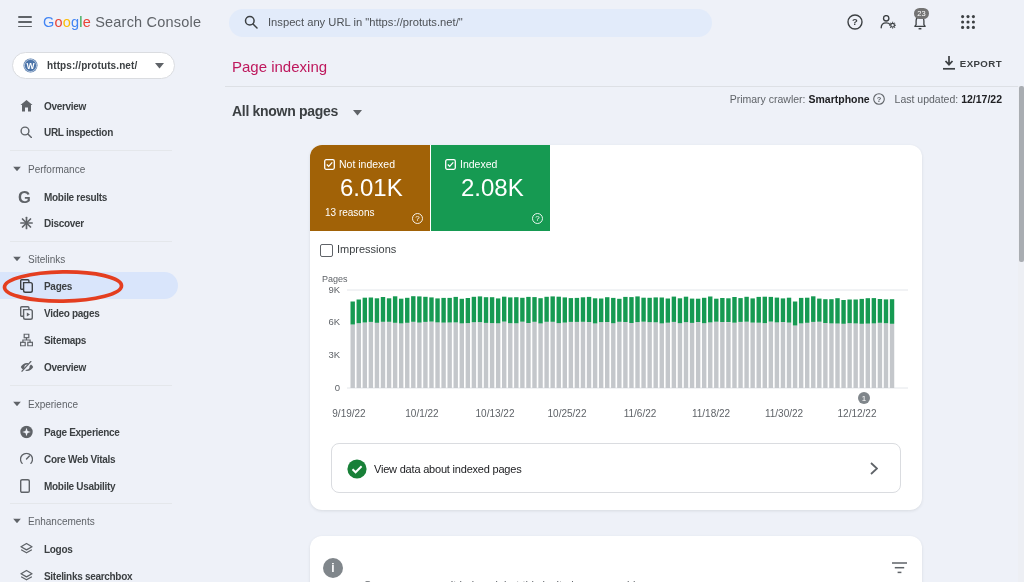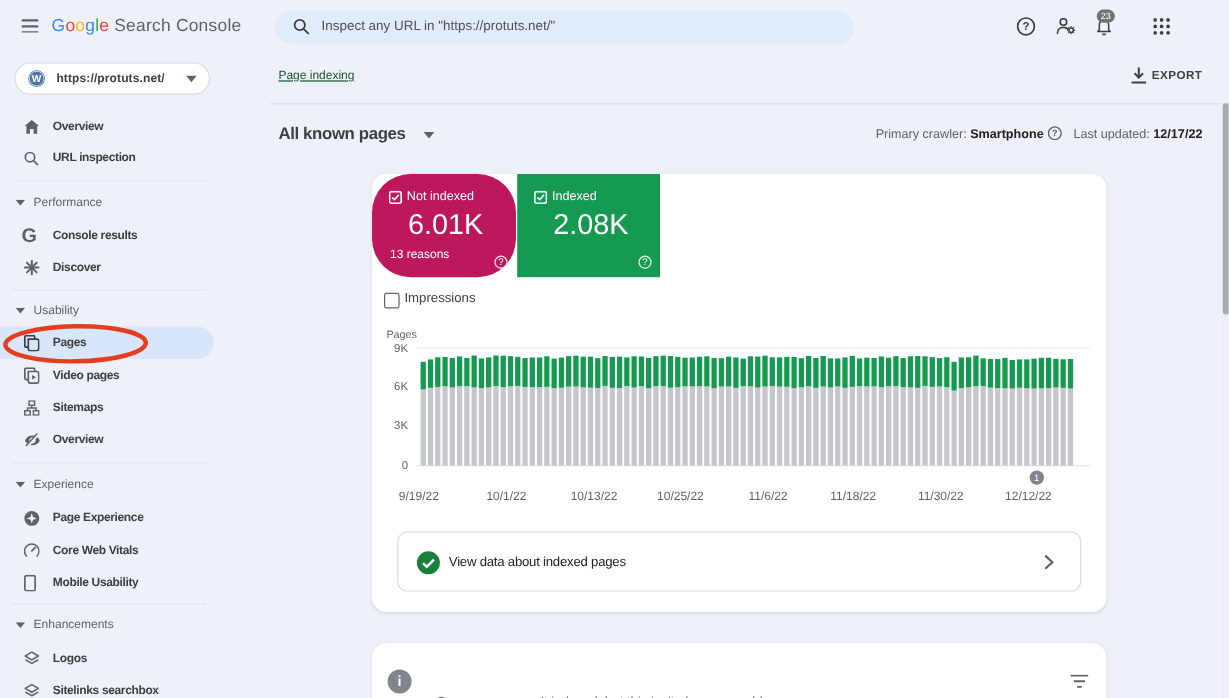--- a/index.html
+++ b/index.html
@@ -15,30 +15,30 @@
   
   #proppill { left:12px; top:52px; width:163px; height:27px; background:#fff; border:1px solid #dadce0; border-radius:14px; }
   #propname { left:47px; top:60px; font-size:10px; color:#3c4043; font-weight:bold; letter-spacing:.1px;text-align:center;}
   .navitem { left:0; width:178px; height:27px;padding-left:40px; }
   .navtxt { position:absolute; left:44px; top:50%; transform:translateY(-50%); font-size:10px; font-weight:bold; color:#3c4043; letter-spacing:-0.3px; white-space:nowrap;}
   .navico { position:absolute; left:20px; top:50%; transform:translateY(-50%); }
   .sechead { position:absolute; left:28px; font-size:10px; color:#5f6368; transform:translateY(-50%);}
   .seccaret { position:absolute; left:13px; transform:translateY(-50%);}
   .sdiv { position:absolute; left:10px; width:162px; border-top:1px solid #e4e7eb; }
   
-  #title { left:232px; top:58px; font-size:10px; color:#14532d;text-decoration:underline; }
+  #title { left:232px; top:58px; font-size:15px; color:#be185d; }
   #export { right:22px; top:58px; color:#3c4043; font-weight:bold; font-size:9.7px; letter-spacing:.4px;}
   #hdiv { left:225px; right:0; top:86px; border-top:1px solid #dde0e5;}
   #filterrow { left:232px; top:103px; font-size:14px; color:#3c4043; font-weight:bold; letter-spacing:-0.3px;}
-  #crawlinfo { right:22px; top:103px; font-size:10.5px; color:#5f6368; }
+  #crawlinfo { right:22px; top:91px; font-size:10.5px; color:#5f6368; }
   .card { background:#fff; border-radius:12px; box-shadow:0 1px 3px rgba(60,64,67,.12); }
   #card1 { left:310px; top:145px; width:612px; height:365px; }
   #card2 { left:310px; top:536px; width:612px; height:60px; }
   .statbox { position:absolute; top:0; height:86px; color:#fff; }
-  #nbox { left:0; width:120px; background:#be185d; border-top-left-radius:12px;border-radius:32px; }
+  #nbox { left:0; width:120px; background:#a16207; border-top-left-radius:12px; }
   #ibox { left:121px; width:119px; background:#169a52; }
   .statlab { position:absolute; top:13px; left:29px; font-size:10.5px; }
   .statnum { position:absolute; top:29px; left:30px; font-size:24px; }
   .statsub { position:absolute; top:62px; left:15px; font-size:10px; }
   .qm { position:absolute; width:11px; height:11px; border:1px solid rgba(255,255,255,.9); border-radius:50%; font-size:8px; text-align:center; line-height:10px; color:#fff;}
   #viewrow { position:absolute; left:21px; top:298px; width:570px; height:50px; border:1px solid #dadce0; border-radius:8px; }
   #viewrow span { position:absolute; left:42px; top:19px; font-size:11px; letter-spacing:-0.2px; color:#202124; }
   #whyhead { position:absolute; left:54px; top:24px; font-size:15px; color:#202124; }
   #whysub { position:absolute; left:54px; top:43px; font-size:11px; color:#5f6368; }
   .gcirc { position:absolute; border-radius:50%; background:#80868b; color:#fff; text-align:center; }
@@ -126,39 +126,39 @@
   </div>
 <div class="sdiv" style="top:150px"></div>
 <div class="abs" style="top:169px;left:0">
     <svg class="seccaret" width="8" height="5" viewBox="0 0 8 5">
       <path d="M0 0 L8 0 L4 4.8 Z" fill="#5f6368"></path>
     </svg>
     <span class="sechead">Performance</span>
   </div>
 <div class="abs navitem" style="top:183px">
     <span class="navico" style="font-size:16.5px;font-weight:bold;color:#5f6368;left:18px;">G</span>
-    <span class="navtxt">Console results</span>
+    <span class="navtxt">Mobile results</span>
   </div>
 <div class="abs navitem" style="top:209px">
     <svg class="navico" width="13" height="13" viewBox="0 0 13 13">
       <g stroke="#5f6368" stroke-width="1.7" stroke-linecap="round">
         <line x1="6.5" y1="0.8" x2="6.5" y2="12.2"></line>
         <line x1="0.8" y1="6.5" x2="12.2" y2="6.5"></line>
         <line x1="2.5" y1="2.5" x2="10.5" y2="10.5"></line>
         <line x1="2.5" y1="10.5" x2="10.5" y2="2.5"></line>
       </g>
     </svg>
     <span class="navtxt">Discover</span>
   </div>
 <div class="sdiv" style="top:241px"></div>
 <div class="abs" style="top:259px;left:0">
     <svg class="seccaret" width="8" height="5" viewBox="0 0 8 5">
       <path d="M0 0 L8 0 L4 4.8 Z" fill="#5f6368"></path>
     </svg>
-    <span class="sechead">Usability</span>
+    <span class="sechead">Sitelinks</span>
   </div>
 <div class="abs" style="left:0;top:272px;width:178px;height:27px;background:#d9e5fb;border-radius:0 14px 14px 0;"></div>
 <div class="abs navitem" style="top:272px">
     <svg class="navico" width="13" height="14" viewBox="0 0 13 14">
       <rect x="0.7" y="0.7" width="8.2" height="9.6" rx="1" fill="none" stroke="#3c4043" stroke-width="1.4"></rect>
       <path d="M3.6 3.6 L10.5 3.6 C11.4 3.6 12.3 4.3 12.3 5.4 L12.3 11.5 C12.3 12.5 11.4 13.3 10.5 13.3 L5.4 13.3 C4.4 13.3 3.6 12.5 3.6 11.5 Z" fill="#d9e5fb" stroke="#3c4043" stroke-width="1.4"></path>
     </svg>
     <span class="navtxt">Pages</span>
   </div>
 <svg class="abs" style="left:2px;top:269px" width="124" height="36" viewBox="0 0 124 36">

